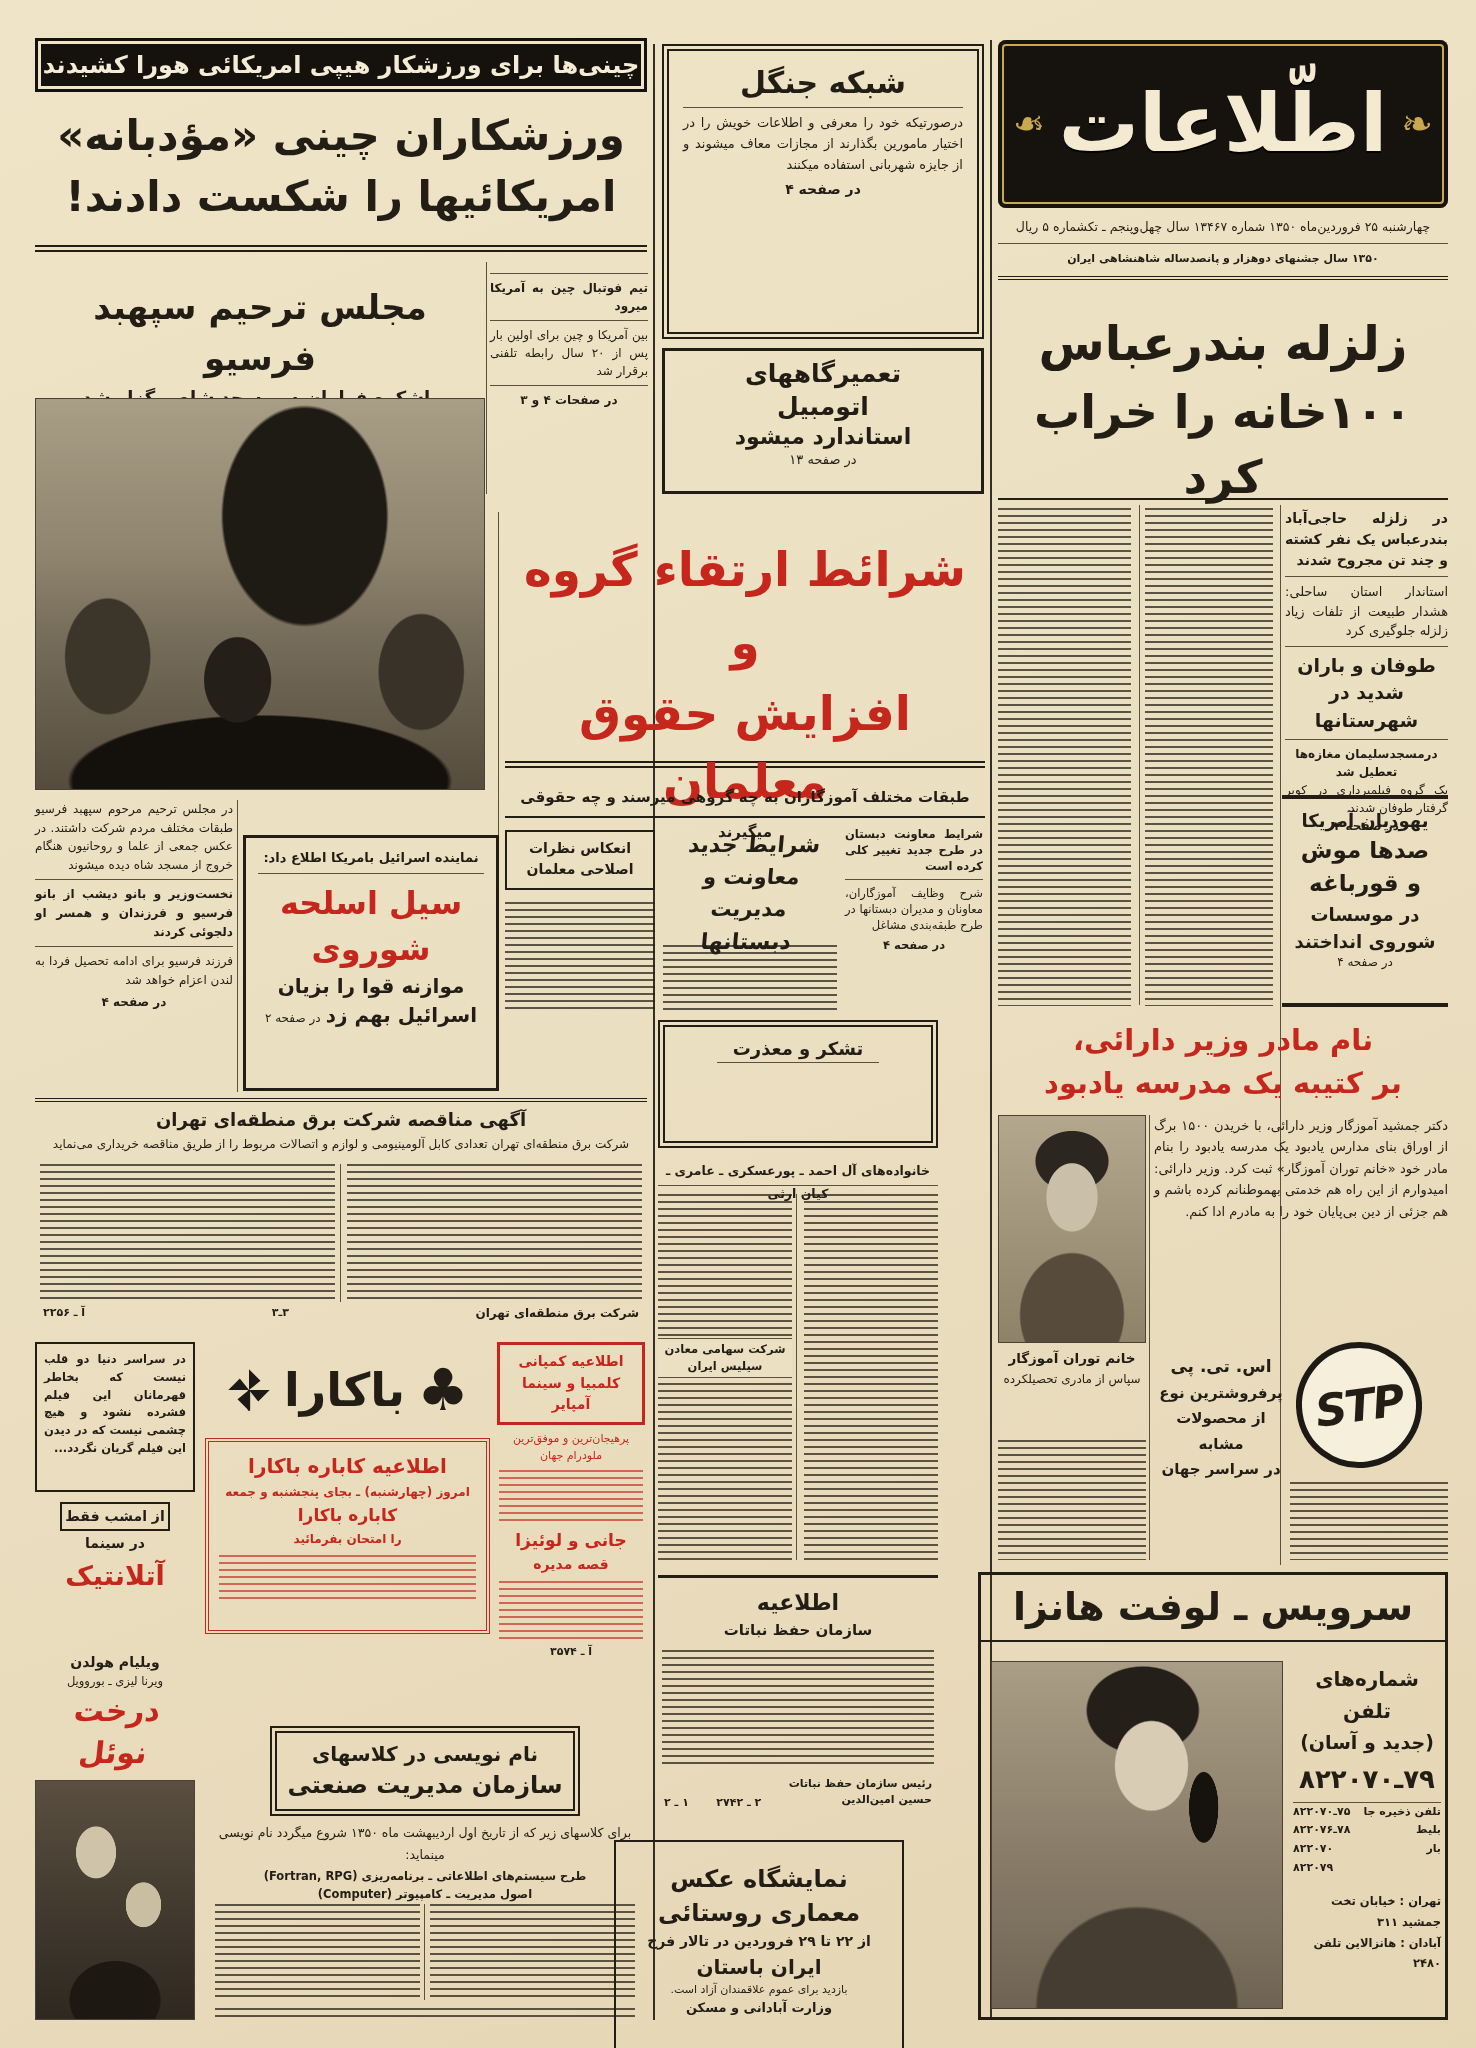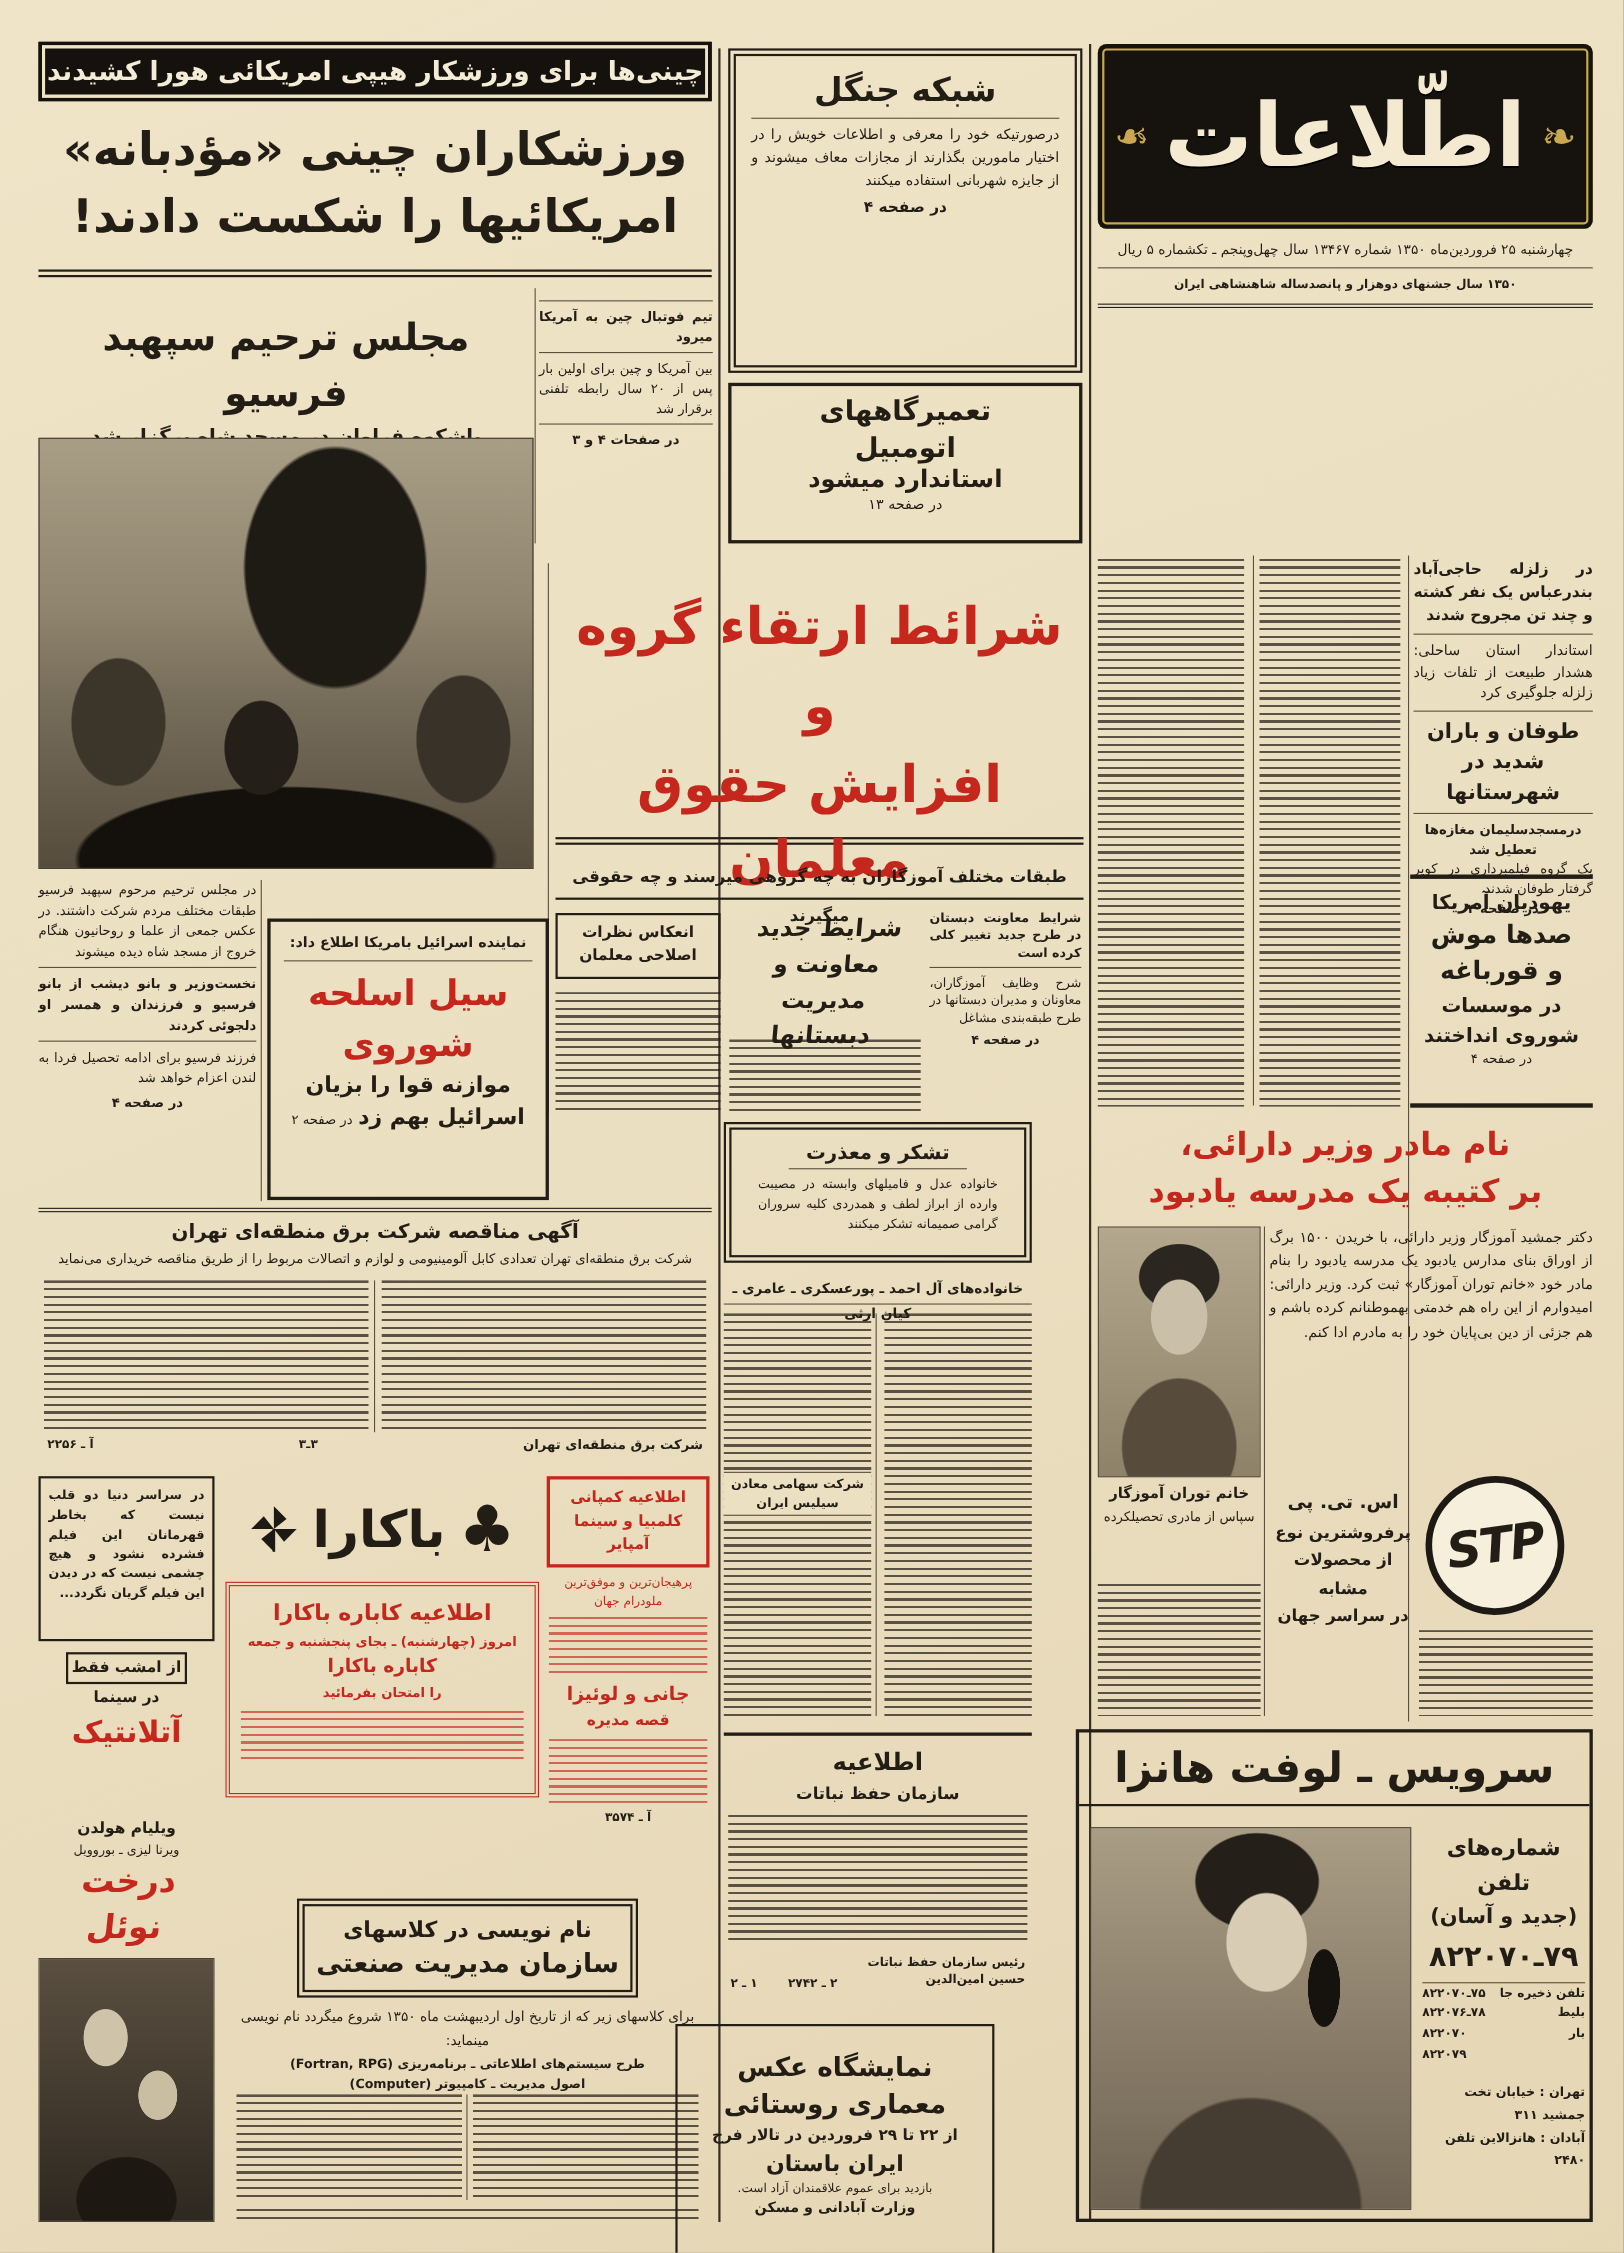--- a/index.html
+++ b/index.html
@@ -103,20 +103,24 @@
 
   <div class="a" style="left:998px;top:40px;width:450px;height:168px;background:#16130e;border-radius:8px;display:flex;align-items:center;justify-content:center;gap:14px;box-shadow:inset 0 0 0 4px #16130e, inset 0 0 0 6px #c9a84f">
     <span style="color:#c9a84f;font-size:38px">❧</span>
     <span class="b" style="color:#f4ead2;font-size:80px;line-height:1;text-shadow:0 2px 0 #000">اطّلاعات</span>
     <span style="color:#c9a84f;font-size:38px;transform:scaleX(-1)">❧</span>
   </div>
 
   <div class="a c" style="left:998px;top:214px;width:450px;height:30px;font-size:12.5px;line-height:2;border-bottom:1px solid #5a503e">چهارشنبه ۲۵ فروردین‌ماه ۱۳۵۰ شماره ۱۳۴۶۷ سال چهل‌وپنجم ـ تکشماره ۵ ریال</div>
   <div class="a c b" style="left:998px;top:248px;width:450px;height:32px;font-size:11px;line-height:2;border-bottom:4px double #221d15">۱۳۵۰ سال جشنهای دوهزار و پانصدساله شاهنشاهی ایران</div>
 
+  <div class="a c" style="left:998px;top:292px;width:450px;height:208px;padding-top:14px;border-bottom:2px solid #221d15">
+    <div class="b" style="font-size:48px;line-height:1.55">زلزله بندرعباس</div>
+    <div class="b" style="font-size:46px;line-height:1.4">۱۰۰خانه را خراب کرد</div>
+  </div>
 
   <div class="a greek" style="left:998px;top:508px;width:133px;height:498px"></div>
   <div class="a greek" style="left:1145px;top:508px;width:128px;height:498px"></div>
 
   <div class="a" style="left:1285px;top:508px;width:163px;height:283px;font-size:14px;line-height:1.5">
     <div class="j b">در زلزله حاجی‌آباد بندرعباس یک نفر کشته و چند تن مجروح شدند</div>
     <div class="hr"></div>
     <div class="j" style="font-size:13px">استاندار استان ساحلی: هشدار طبیعت از تلفات زیاد زلزله جلوگیری کرد</div>
     <div class="hr"></div>
     <div class="c b" style="font-size:19px;line-height:1.45">طوفان و باران شدید در شهرستانها</div>
@@ -183,21 +187,20 @@
 
   <div class="a" style="left:845px;top:826px;width:138px;height:186px;font-size:11.5px;line-height:1.4">
     <div class="j b">شرایط معاونت دبستان در طرح جدید تغییر کلی کرده است</div>
     <div class="hr"></div>
     <div class="j">شرح وظایف آموزگاران، معاونان و مدیران دبستانها در طرح طبقه‌بندی مشاغل</div>
     <div class="c b" style="margin-top:3px">در صفحه ۴</div>
   </div>
 
   <div class="a dbox c" style="left:658px;top:1020px;width:280px;height:128px;padding:8px 24px">
     <div class="b" style="font-size:18px;line-height:1.5;border-bottom:1px solid #5a503e;display:inline-block;padding:0 16px">تشکر و معذرت</div>
-    <div class="j" style="font-size:11.5px;line-height:1.55;margin-top:5px">خانواده عدل و فامیلهای وابسته در مصیبت وارده از ابراز لطف و همدردی کلیه سروران گرامی صمیمانه تشکر میکنند</div>
   </div>
 
   <div class="a c b" style="left:658px;top:1160px;width:280px;height:26px;font-size:12.5px;line-height:1.8;border-bottom:1px solid #5a503e">خانواده‌های آل احمد ـ پورعسکری ـ عامری ـ کیان ارثی</div>
   <div class="a greek" style="left:658px;top:1194px;width:134px;height:366px"></div>
   <div class="a greek" style="left:804px;top:1194px;width:134px;height:366px"></div>
   <div class="a thin" style="left:796px;top:1194px;height:366px"></div>
   <div class="a c b" style="left:658px;top:1338px;width:134px;height:40px;font-size:11.5px;line-height:1.5;background:#ece0c3;border-top:1px solid #5a503e;border-bottom:1px solid #5a503e;padding-top:2px">شرکت سهامی معادن سیلیس ایران</div>
 
   <div class="a c" style="left:658px;top:1575px;width:280px;height:255px;border-top:3px solid #221d15;padding-top:8px">
     <div class="b" style="font-size:22px;line-height:1.5">اطلاعیه</div>

